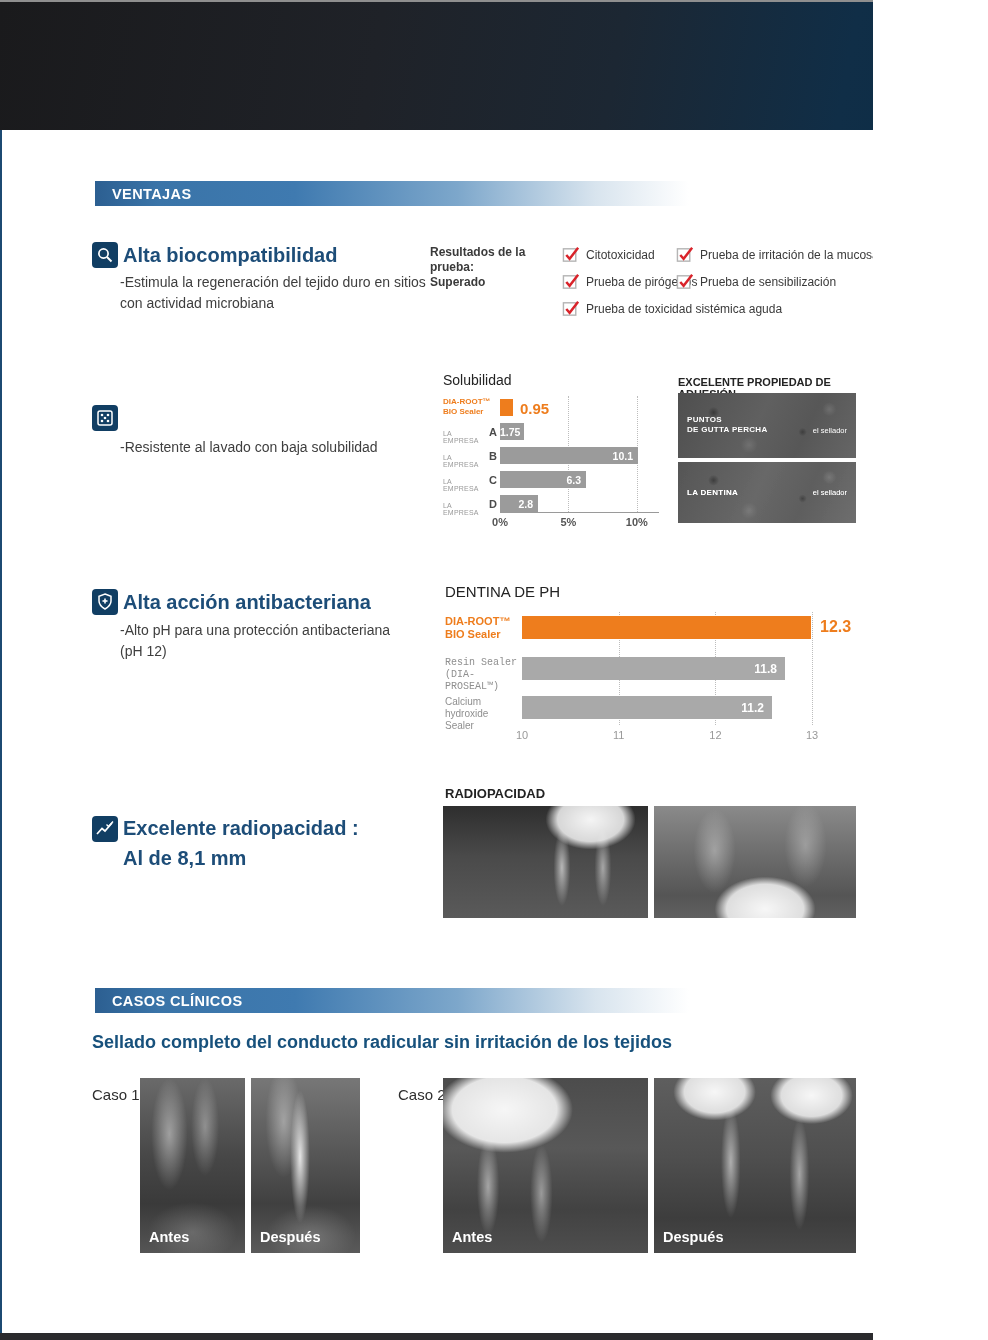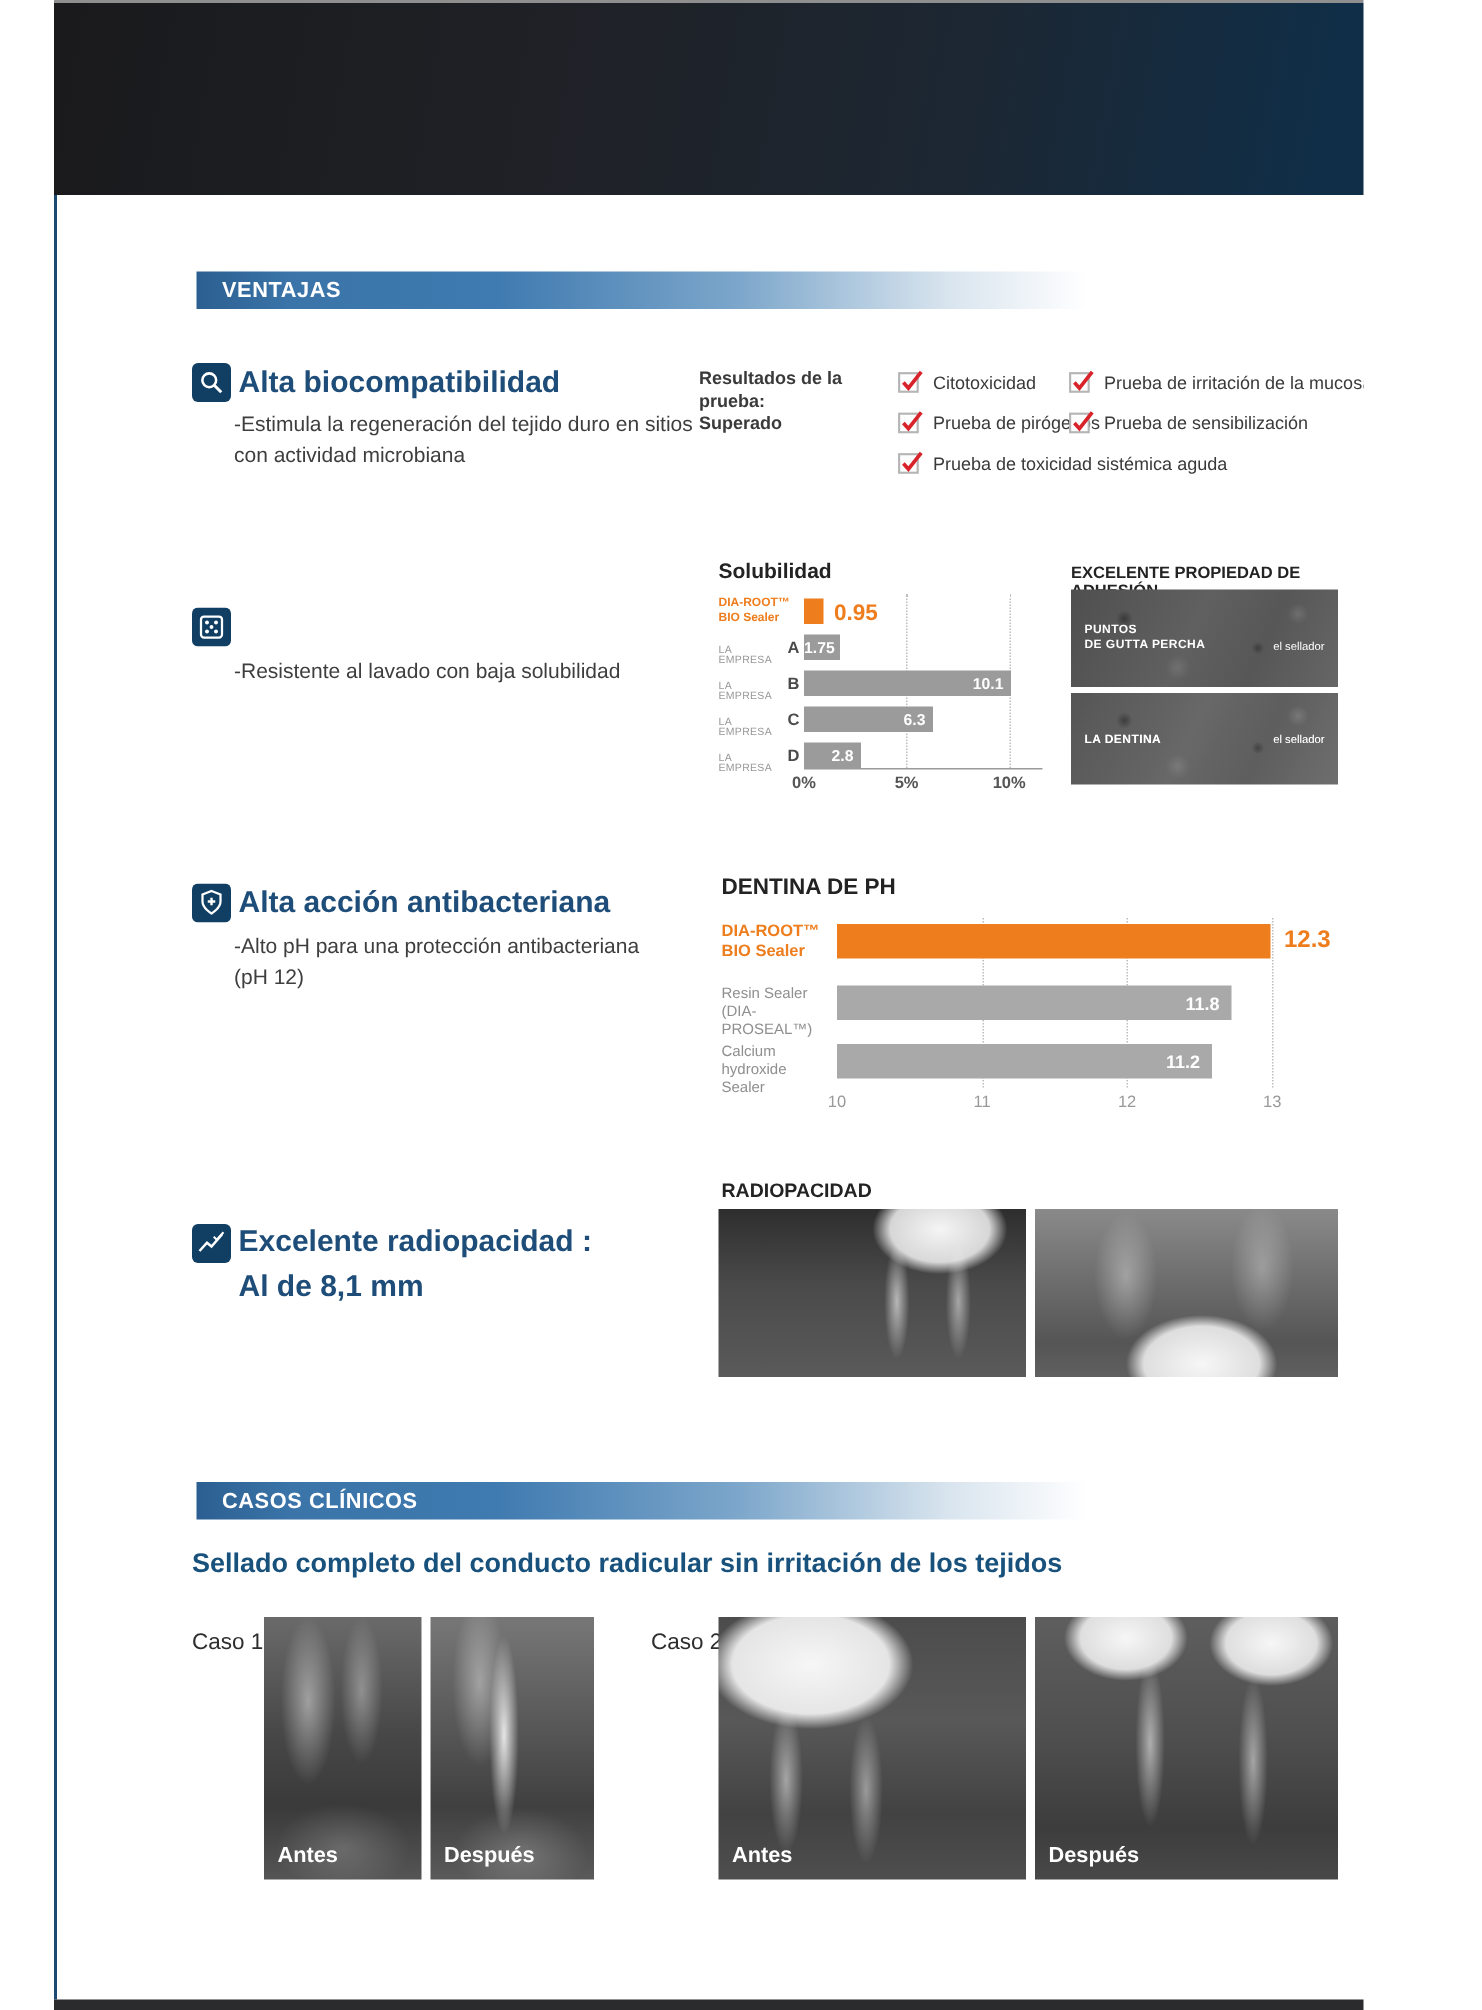--- a/index.html
+++ b/index.html
@@ -1,17 +1,17 @@
 <!DOCTYPE html>
 <html><head>
 <meta charset="utf-8">
 <style>
   html,body{margin:0;padding:0;background:#fff;}
   #page{position:relative;width:873px;height:1340px;background:#fff;overflow:hidden;
-        font-family:"Liberation Sans",sans-serif;margin-left:36px;}
+        font-family:"Liberation Sans",sans-serif;}
   .abs{position:absolute;}
   
   .topline{left:0;top:0;width:988px;height:2px;background:#8f8f8f;}
   .header-band{left:0;top:2px;width:988px;height:128px;
       background:linear-gradient(100deg,#1a1a1c 0%,#1f2228 38%,#1c2733 62%,#102e47 85%,#0b2c46 100%);}
   .leftline{left:0;top:130px;width:2px;height:1203px;background:#1c4a72;}
   .bottomstrip{left:0;top:1333px;width:988px;height:7px;background:#2b2b2e;}
   
   .section-bar{left:95px;width:625px;height:25px;
       background:linear-gradient(90deg,#2c5f91 0%,#3a74a8 10%,#3f7ab0 32%,#7da7cb 58%,#d8e4ee 80%,#ffffff 95%);
@@ -21,21 +21,21 @@
   .ficon{width:26px;height:26px;}
   .ftitle{color:#1d4d78;font-weight:bold;font-size:20px;line-height:30px;white-space:pre-line;}
   .fbullet{color:#3e3e3e;font-size:14px;line-height:21px;white-space:pre-line;margin-bottom:8px;}
   
   .results-label{color:#3a3a3a;font-weight:bold;font-size:12px;line-height:15px;}
   .check-item{position:absolute;display:flex;align-items:flex-start;}
   .check-item svg{flex:0 0 auto;}
   .check-item span{font-size:12px;color:#3a3a3a;margin-left:5px;margin-top:3px;white-space:nowrap;}
   
   .chart{position:absolute;}
-  .chart-title{position:absolute;left:0;top:0;color:#232323;font-weight:bold;}
+  .chart-title{position:absolute;left:0;top:0;color:#232323;font-weight:normal;}
   .bar{position:absolute;}
   .gridline{position:absolute;width:0;border-left:1px dotted #bdbdbd;}
   .axisline{position:absolute;height:0;border-top:1px solid #9a9a9a;}
   .tick{position:absolute;transform:translateX(-50%);color:#999;font-size:11px;}
   .vlab-in{position:absolute;color:#fff;font-weight:bold;}
   .vlab-out{position:absolute;color:#ee7d1d;font-weight:bold;}
   .cat{position:absolute;}
   
   .xray{position:absolute;background:#3a3a3a;overflow:hidden;}
   .xray .xl{position:absolute;left:9px;bottom:8px;color:#fff;font-weight:bold;font-size:14.5px;}
@@ -196,21 +196,21 @@
 
   <div id="chart-ph" class="chart" style="left:445px;top:583px;width:415px;height:160px">
     <div class="chart-title" style="font-size:15px">DENTINA DE PH</div>
   <div class="gridline" style="left: 173.7px; top: 29px; height: 113px;"></div>
       <div class="gridline" style="left: 270.4px; top: 29px; height: 113px;"></div>
       <div class="gridline" style="left: 367.1px; top: 29px; height: 113px;"></div>
       <div class="cat" style="left: 0px; width: 74px; white-space: pre-line; color: rgb(238, 125, 29); font-weight: bold; font-size: 11px; line-height: 13px; top: 32px;">DIA-ROOT™
 BIO Sealer</div>
       <div class="bar" style="left: 77px; top: 33px; width: 289px; height: 23px; background: rgb(238, 125, 29);"></div>
       <div class="vlab-out" style="left: 375px; top: 35px; font-size: 16px;">12.3</div>
-      <div class="cat" style="left: 0px; top: 74px; width: 74px; white-space: pre-line; color: rgb(143, 143, 143); font-size: 10px; line-height: 12px;">Resin Sealer
+      <div class="cat" style="left: 0px; top: 74px; width: 74px; white-space: pre-line; color: rgb(143, 143, 143); font-size: 10px; line-height: 12px; font-family: Liberation Mono, monospace;">Resin Sealer
 (DIA-PROSEAL™)</div>
       <div class="bar" style="left: 77px; top: 74px; width: 263px; height: 23px; background: rgb(169, 169, 169);"></div>
       <div class="vlab-in" style="left: 77px; top: 79px; width: 255px; text-align: right; font-size: 12px;">11.8</div>
       <div class="cat" style="left: 0px; top: 113px; width: 74px; white-space: pre-line; color: rgb(143, 143, 143); font-size: 10px; line-height: 12px;">Calcium
 hydroxide Sealer</div>
       <div class="bar" style="left: 77px; top: 113px; width: 250px; height: 23px; background: rgb(169, 169, 169);"></div>
       <div class="vlab-in" style="left: 77px; top: 118px; width: 242px; text-align: right; font-size: 12px;">11.2</div>
       <div class="tick" style="left: 77px; top: 146px;">10</div>
       <div class="tick" style="left: 173.7px; top: 146px;">11</div>
       <div class="tick" style="left: 270.4px; top: 146px;">12</div>

